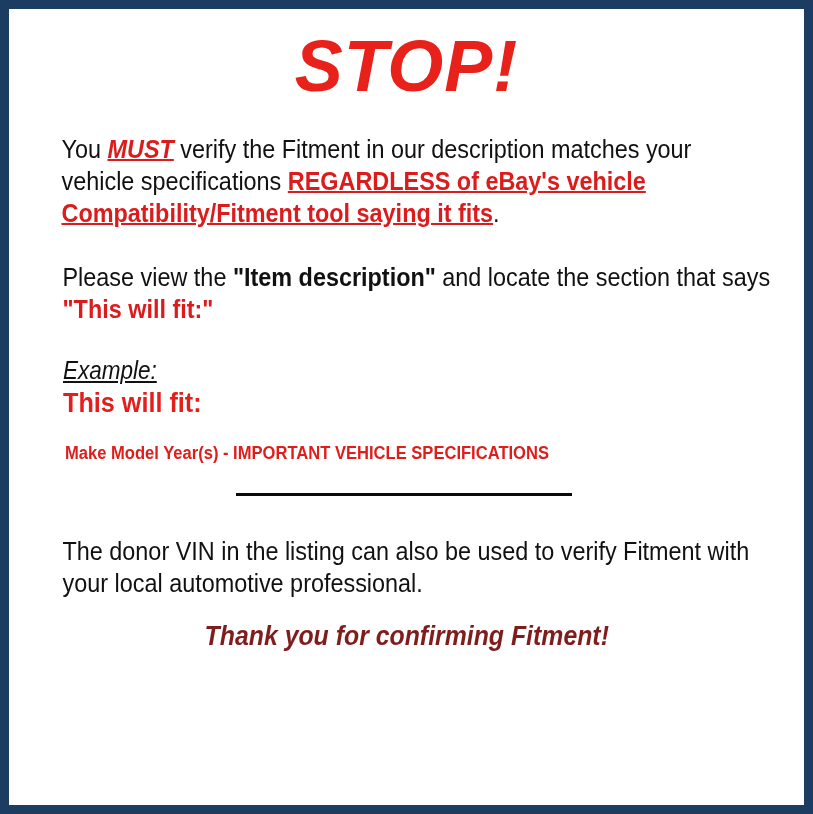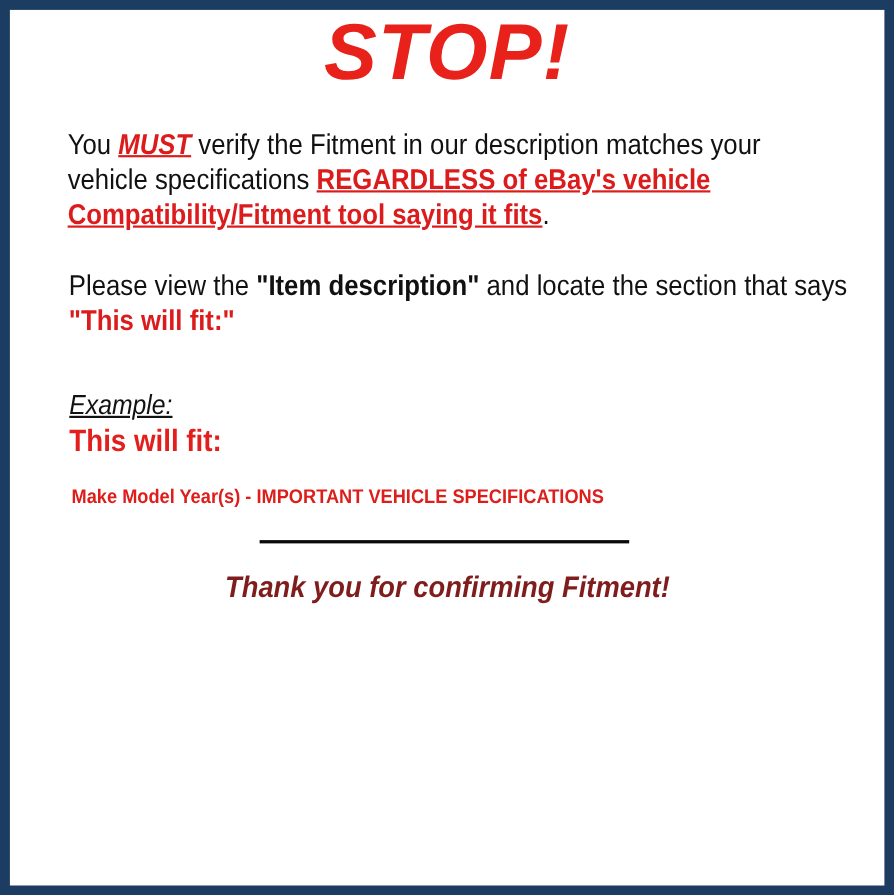--- a/index.html
+++ b/index.html
@@ -32,20 +32,21 @@
     text-align: center;
   }
   .red   { color: #dc1c1c; }
   .b     { font-weight: bold; }
   .i     { font-style: italic; }
   .u     { text-decoration: underline; text-underline-offset: 1px; }
 
   
   .stop-title {
     margin: 0;
+    padding-top: 18px;
     font-size: 72px;
     line-height: 78px;
     font-weight: bold;
     font-style: italic;
     color: #e8211b;
     letter-spacing: 1px;
     text-align: center;
   }
 
   
@@ -95,24 +96,23 @@
   }
 
   .squeeze {
     display: inline-block;
     transform: scaleX(0.90);
     transform-origin: center;
   }
 
   
   .example-block {
-    margin-top: 46px;
+    margin-top: 30px;
     text-align: left;
     padding-left: 40px;
-    text-decoration: underline;
   }
   .example-label {
     font-size: 25px;
     line-height: 30px;
     font-style: italic;
     color: #111111;
     text-decoration: underline;
     text-underline-offset: 2px;
     display: inline-block;
     transform: scaleX(0.90);
@@ -204,19 +204,22 @@
       <div class="example-spec">
         <span>Make Model Year(s) - IMPORTANT VEHICLE SPECIFICATIONS</span>
       </div>
     </div>
 
     <div class="divider-wrap">
       <div class="divider"></div>
     </div>
 
 
+    <div class="para para-vin">
+      <span class="squeeze">The donor VIN in the listing can also be used to verify Fitment with your local automotive professional.</span>
+    </div>
 
     <div class="thanks">
       <span>Thank you for confirming Fitment!</span>
     </div>
 
   </div>
 </div>
 
 </body></html>

